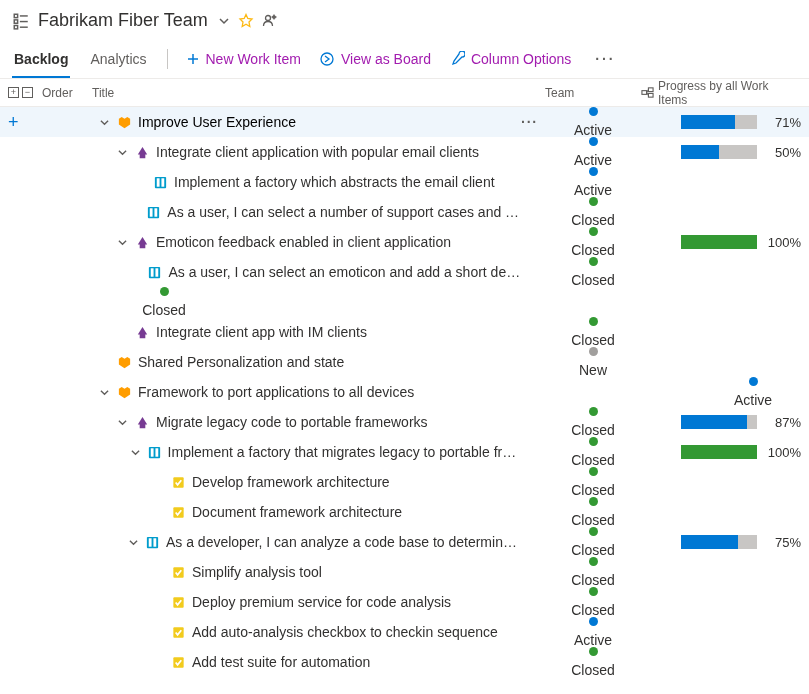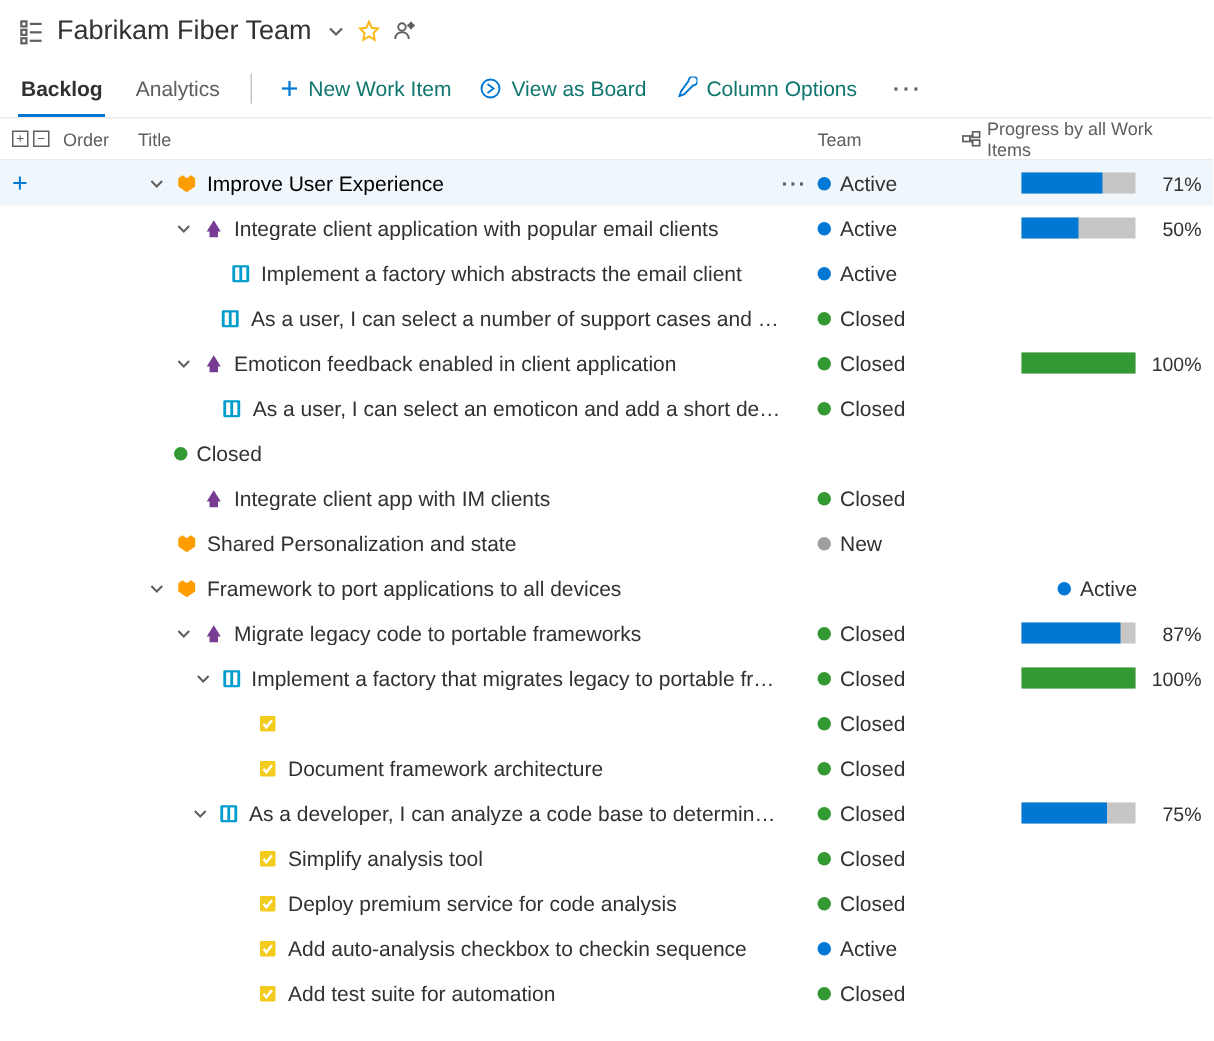--- a/index.html
+++ b/index.html
@@ -9,21 +9,21 @@
 .header-title { font-size: 18px; font-weight: 400; }
 .chev-down { color: #605e5c; margin-left: 2px; }
 .star-icon { color: #fdb913; }
 .people-icon { color: #605e5c; }
 
 .tabs { display: flex; align-items: center; padding: 0 12px; border-bottom: 1px solid #edebe9; height: 40px; gap: 18px; }
 .tab { padding: 10px 2px; color: #605e5c; cursor: pointer; position: relative; }
 .tab.active { color: #323130; font-weight: 600; }
 .tab.active::after { content: ""; position: absolute; left: 0; right: 0; bottom: -1px; height: 2px; background: #0078d4; }
 .vbar { width: 1px; height: 20px; background: #c8c6c4; }
-.tb-btn { display: inline-flex; align-items: center; gap: 6px; color: #0f766e; cursor: pointer; }
+.tb-btn { display: inline-flex; align-items: center; gap: 6px; color: #a21caf; cursor: pointer; }
 .tb-btn .ic { color: #0078d4; }
 .more { color: #605e5c; letter-spacing: 2px; font-weight: bold; cursor: pointer; padding: 0 6px; }
 
 .cols { display: flex; align-items: center; height: 28px; padding: 0 8px; color: #605e5c; font-size: 12px; border-bottom: 1px solid #edebe9; }
 .col-toggle { display: flex; gap: 3px; width: 34px; }
 .sq { width: 11px; height: 11px; border: 1px solid #605e5c; display: inline-flex; align-items: center; justify-content: center; font-size: 9px; line-height: 1; }
 .col-order { width: 50px; }
 .col-title { flex: 1; }
 .col-state { width: 96px; }
 .col-prog { width: 160px; display: flex; align-items: center; gap: 4px; }
@@ -34,21 +34,21 @@
 .row-pre { width: 34px; display: flex; align-items: center; }
 .row-add { color: #0078d4; font-size: 18px; font-weight: 300; }
 .row-order { width: 50px; }
 .row-title { flex: 1; display: flex; align-items: center; gap: 6px; overflow: hidden; }
 .indent { display: inline-block; }
 .expander { width: 12px; color: #605e5c; font-size: 10px; display: inline-flex; justify-content: center; }
 .wi-icon { width: 16px; display: inline-flex; justify-content: center; }
 .title-text { white-space: nowrap; overflow: hidden; text-overflow: ellipsis; }
 .title-text.link { color: #000000; }
 .row-more { width: 24px; color: #605e5c; font-weight: bold; letter-spacing: 1px; }
-.row-state { width: 96px; display: flex; align-items: center; gap: 6px; }
+.row-state { width: 96px; display: flex; align-items: center; gap: 6px; flex-direction: column; }
 .dot { width: 9px; height: 9px; border-radius: 50%; }
 .dot.active { background: #0078d4; }
 .dot.closed { background: #339933; }
 .dot.new { background: #a19f9d; }
 .row-prog { width: 160px; display: flex; align-items: center; gap: 6px; padding-left: 40px; }
 .bar { flex: 1; height: 14px; background: #c8c6c4; position: relative; }
 .bar-fill { position: absolute; left: 0; top: 0; bottom: 0; }
 .bar-fill.blue { background: #0078d4; }
 .bar-fill.green { background: #339933; }
 .pct { width: 38px; text-align: right; font-size: 13px; }
@@ -440,20 +440,21 @@
       <div class="row-order"></div>
       <div class="row-title">
         <span class="indent" style="width: 54px;"></span>
         <span class="expander"></span>
         <span class="wi-icon">
           <svg width="15" height="15" viewBox="0 0 16 16">
             <rect x="2.5" y="2.5" width="11" height="11" rx="1" fill="#f2cb1d"></rect>
             <path d="M5 8 L7 10.5 L11 5.5" fill="none" stroke="#fff" stroke-width="1.8"></path>
           </svg>
         </span>
+        <span class="title-text">Develop framework architecture</span>
       </div>
       <div class="row-more"></div>
       <div class="row-state">
         <span class="dot closed"></span>
         <span>Closed</span>
       </div>
       <div class="row-prog"></div>
     </div>
     <div class="row">
       <div class="row-pre"></div>

